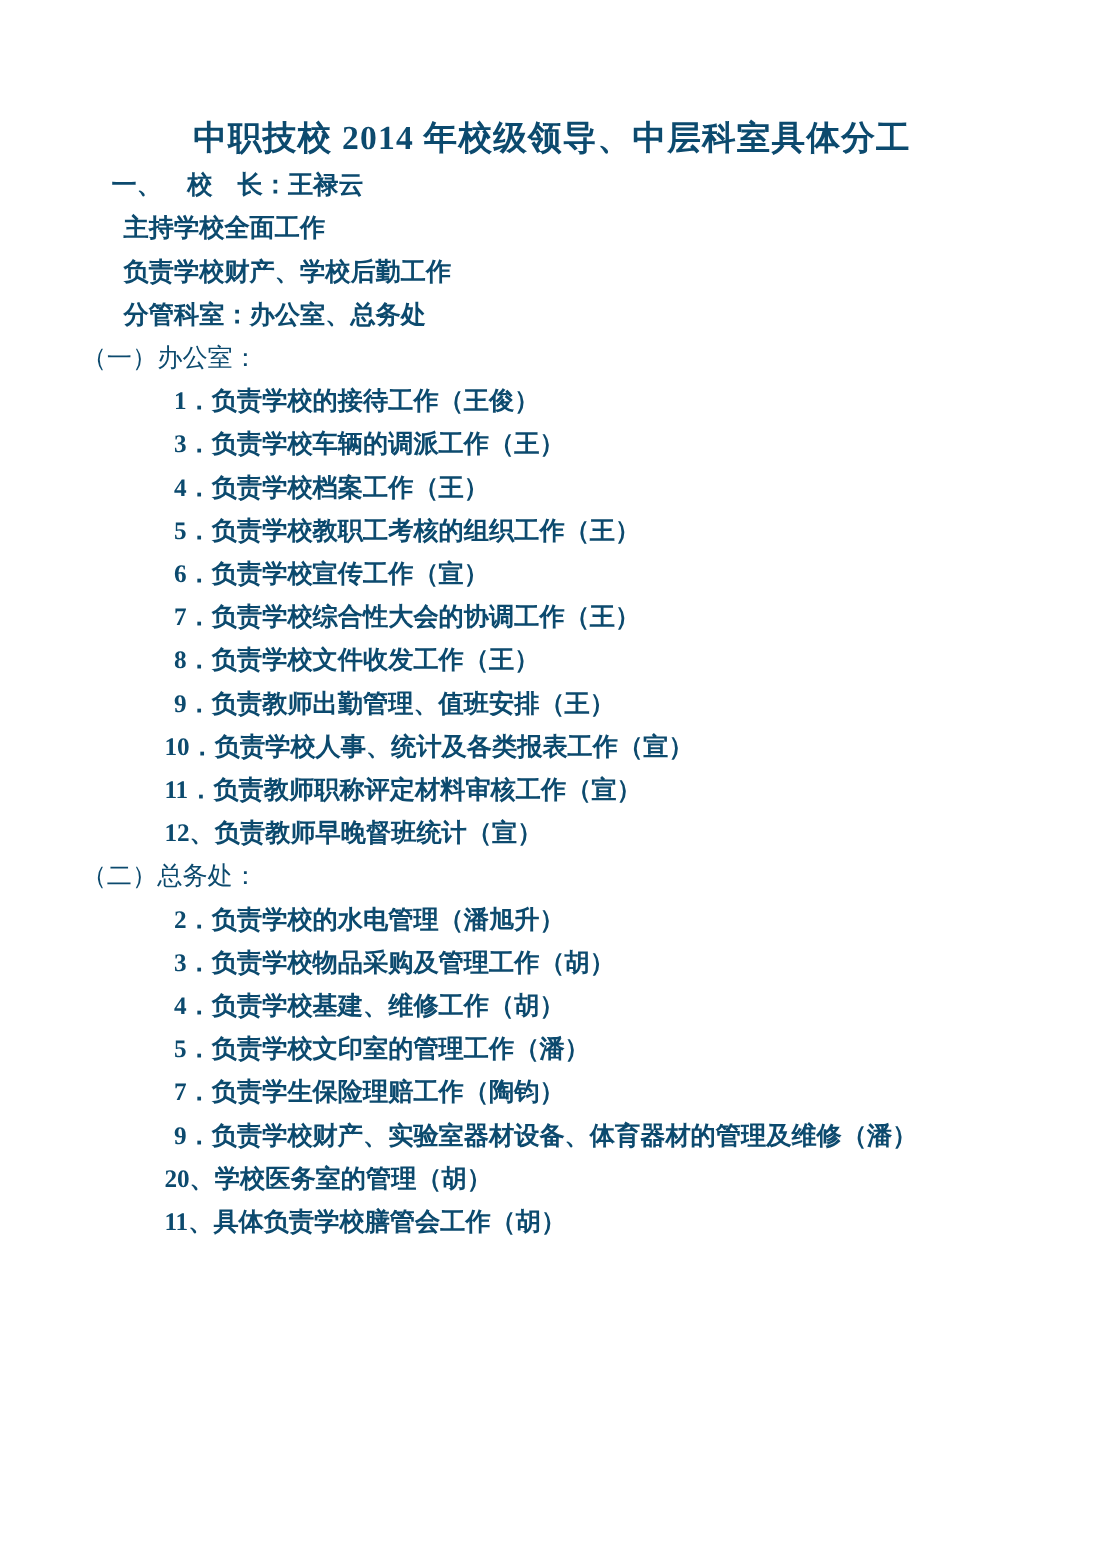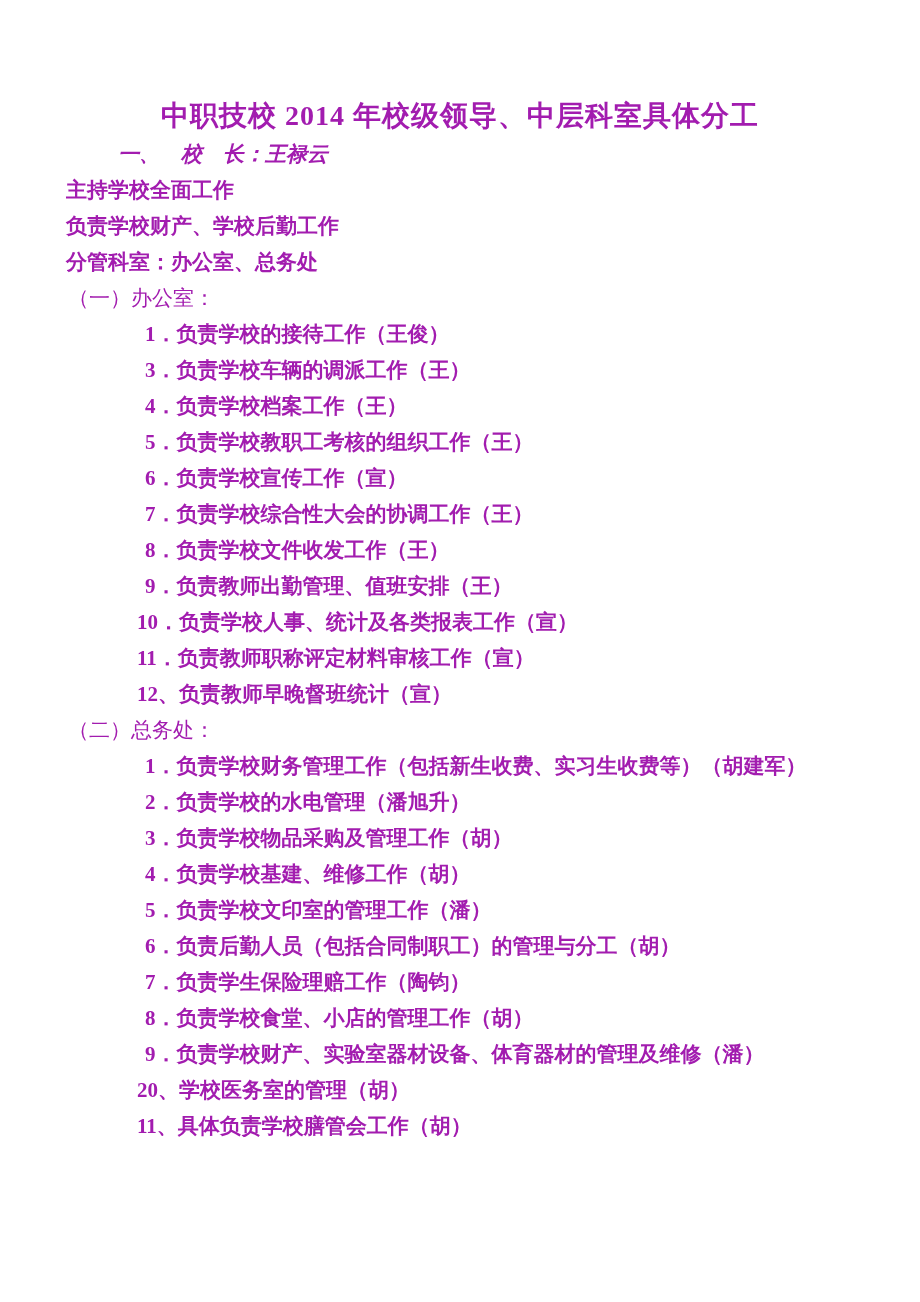--- a/index.html
+++ b/index.html
@@ -9,46 +9,45 @@
   }
   body {
     width: 920px;
     height: 1302px;
     overflow: hidden;
   }
   .doc {
     width: 920px;
     height: 1302px;
     background: #ffffff;
-    color: #a21caf;
+    color: #0c4a6e;
     font-family: "Liberation Serif", "DejaVu Serif", serif;
     box-sizing: border-box;
   }
   .title {
     margin: 0;
     padding-top: 96px;
     font-size: 28px;
     line-height: 40px;
     font-weight: bold;
     text-align: center;
     letter-spacing: 1px;
     white-space: pre;
   }
   .line {
     font-size: 21px;
     line-height: 36px;
     white-space: pre;
   }
   .principal {
-    margin-left: 118px;
+    margin-left: 93px;
     font-weight: bold;
-    font-style: italic;
   }
   .duty {
-    margin-left: 66px;
+    margin-left: 103px;
     font-weight: bold;
   }
   .subhead {
     margin-left: 68px;
     font-weight: normal;
   }
   .item {
     margin-left: 145px;
     font-weight: bold;
   }
@@ -75,25 +74,22 @@
   <div class="line item">5．负责学校教职工考核的组织工作（王）</div>
   <div class="line item">6．负责学校宣传工作（宣）</div>
   <div class="line item">7．负责学校综合性大会的协调工作（王）</div>
   <div class="line item">8．负责学校文件收发工作（王）</div>
   <div class="line item">9．负责教师出勤管理、值班安排（王）</div>
   <div class="line item two">10．负责学校人事、统计及各类报表工作（宣）</div>
   <div class="line item two">11．负责教师职称评定材料审核工作（宣）</div>
   <div class="line item two">12、负责教师早晚督班统计（宣）</div>
 
   <div class="line subhead">（二）总务处：</div>
-  <div class="line item">1．负责学校财务管理工作（包括新生收费、实习生收费等）（胡建军）</div>
   <div class="line item">2．负责学校的水电管理（潘旭升）</div>
   <div class="line item">3．负责学校物品采购及管理工作（胡）</div>
   <div class="line item">4．负责学校基建、维修工作（胡）</div>
   <div class="line item">5．负责学校文印室的管理工作（潘）</div>
-  <div class="line item">6．负责后勤人员（包括合同制职工）的管理与分工（胡）</div>
   <div class="line item">7．负责学生保险理赔工作（陶钧）</div>
-  <div class="line item">8．负责学校食堂、小店的管理工作（胡）</div>
   <div class="line item">9．负责学校财产、实验室器材设备、体育器材的管理及维修（潘）</div>
   <div class="line item two">20、学校医务室的管理（胡）</div>
   <div class="line item two">11、具体负责学校膳管会工作（胡）</div>
 
 </div>
 
 </body></html>

